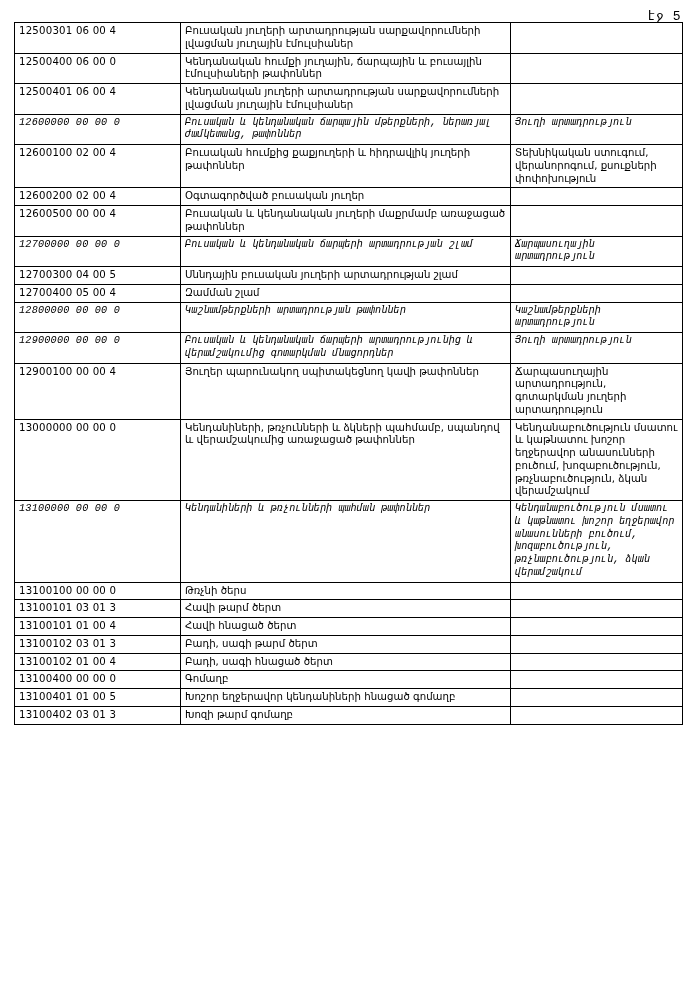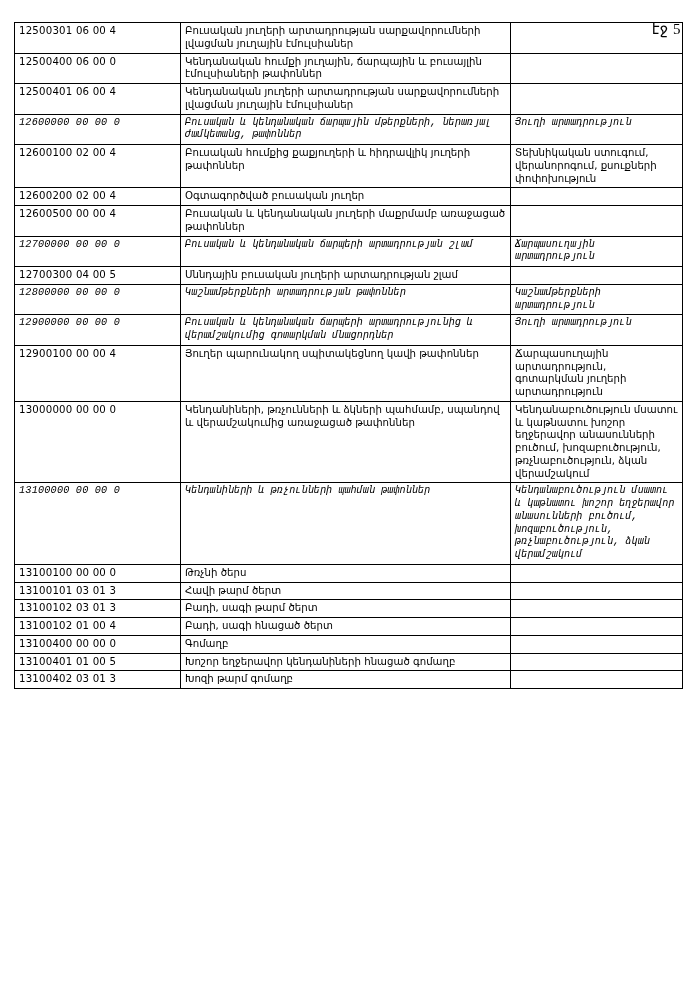--- a/index.html
+++ b/index.html
@@ -15,24 +15,24 @@
     position: relative;
   }
   .page {
     position: relative;
     width: 697px;
     height: 1007px;
     box-sizing: border-box;
   }
   .page-header {
     position: absolute;
-    top: 20px;
+    top: 8px;
     right: 16px;
-    font-size: 15px;
-    font-family: Liberation Serif, serif;
+    font-size: 13px;
+    font-family: Liberation Mono, monospace;
     letter-spacing: 0.5px;
   }
   .table-wrap {
     position: absolute;
     top: 22px;
     left: 14px;
     width: 668px;
   }
   table.doc-table {
     border-collapse: collapse;
@@ -115,20 +115,25 @@
         <tr class="italic">
           <td class="code">12700000 00 00 0</td>
           <td class="name">Բուսական և կենդանական ճարպերի արտադրության շլամ</td>
           <td class="unit">Ճարպասուղային արտադրություն</td>
         </tr>
         <tr>
           <td class="code">12700300 04 00 5</td>
           <td class="name">Սննդային  բուսական յուղերի արտադրության շլամ</td>
           <td class="unit"></td>
         </tr>
+        <tr>
+          <td class="code">12700400 05 00 4</td>
+          <td class="name">Զամման  շլամ</td>
+          <td class="unit"></td>
+        </tr>
         <tr class="italic">
           <td class="code">12800000 00 00 0</td>
           <td class="name">Կաշնամթերքների  արտադրության թափոններ</td>
           <td class="unit">Կաշնամթերքների արտադրություն</td>
         </tr>
         <tr class="italic">
           <td class="code">12900000 00 00 0</td>
           <td class="name">Բուսական և կենդանական ճարպերի արտադրությունից և վերամշակումից գոտարկման մնացորդներ</td>
           <td class="unit">Յուղի արտադրություն</td>
         </tr>
@@ -151,20 +156,25 @@
           <td class="code">13100100 00 00 0</td>
           <td class="name">Թռչնի ծերս</td>
           <td class="unit"></td>
         </tr>
         <tr>
           <td class="code">13100101 03 01 3</td>
           <td class="name">Հավի թարմ ծերտ</td>
           <td class="unit"></td>
         </tr>
         <tr>
+          <td class="code">13100101 01 00 4</td>
+          <td class="name">Հավի հնացած ծերտ</td>
+          <td class="unit"></td>
+        </tr>
+        <tr>
           <td class="code">13100102 03 01 3</td>
           <td class="name">Բադի, սագի թարմ ծերտ</td>
           <td class="unit"></td>
         </tr>
         <tr>
           <td class="code">13100102 01 00 4</td>
           <td class="name">Բադի, սագի հնացած ծերտ</td>
           <td class="unit"></td>
         </tr>
         <tr>

